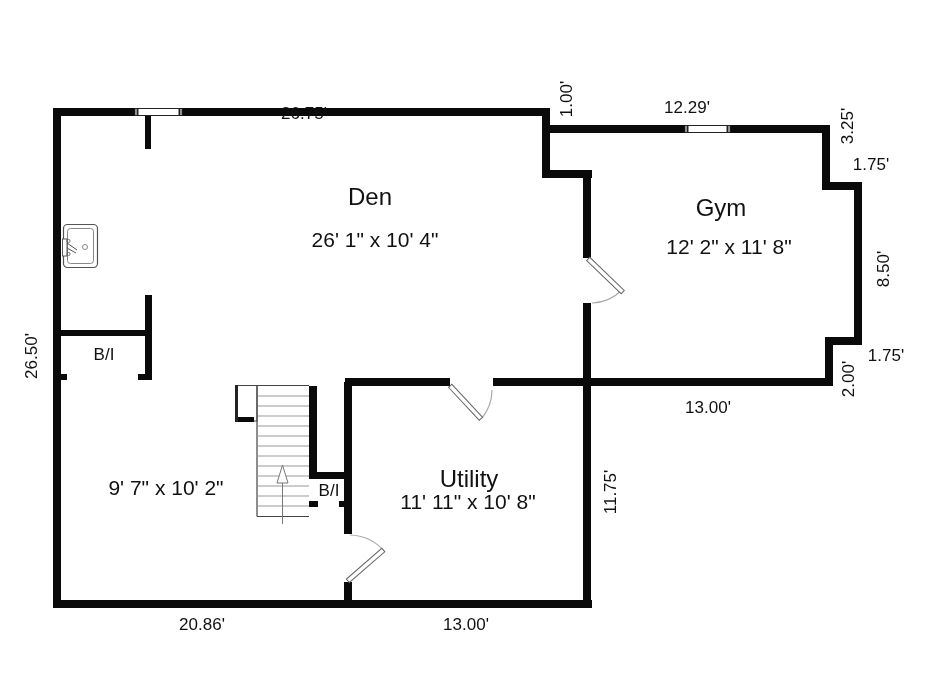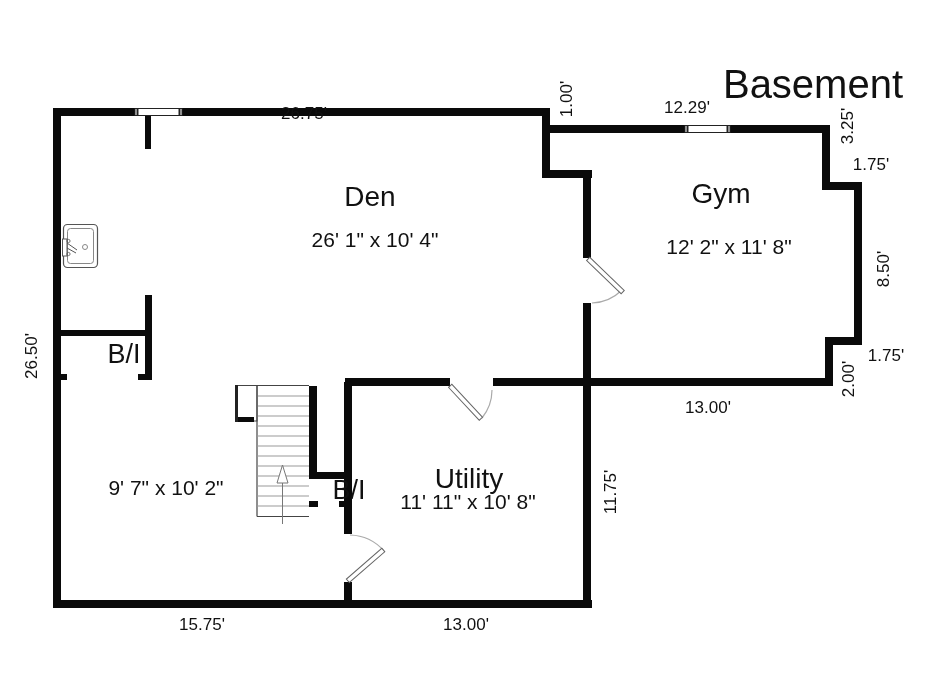--- a/index.html
+++ b/index.html
@@ -7,23 +7,23 @@
     position:relative;width:930px;height:697px;background:#ffffff;overflow:hidden;
     font-family:"Liberation Sans", sans-serif;color:#111;
   }
   svg{position:absolute;left:0;top:0;}
   .lbl{
     position:absolute;white-space:nowrap;color:#111;
     transform:translate(-50%,-50%);line-height:1;
   }
   .lbl.rot{transform:translate(-50%,-50%) rotate(-90deg);}
   .title{font-size:40px;letter-spacing:0px;}
-  .room-name{font-size:28px;}
+  .room-name{font-size:24px;}
   .room-dims{font-size:21px;}
-  .bi{font-size:27px;margin-left:20px;}
+  .bi{font-size:17px;}
   .dim{font-size:17px;}
 </style>
 </head>
 <body>
 
 <div class="canvas">
 
   <svg width="930" height="697" viewBox="0 0 930 697">
 
     <g fill="#0a0a0a">
@@ -106,26 +106,25 @@
       <rect x="63.5" y="224.5" width="34" height="43" rx="4" fill="#ffffff" stroke="#555" stroke-width="1.2"></rect>
       <rect x="67.5" y="228.5" width="26" height="35" rx="3" fill="none" stroke="#888" stroke-width="1"></rect>
       <circle cx="85" cy="247" r="2.5" fill="none" stroke="#888" stroke-width="1"></circle>
       <rect x="62.5" y="239" width="4.5" height="17" fill="#ffffff" stroke="#555" stroke-width="1"></rect>
       <path d="M 67 243 L 77 250 M 67 248 L 76 253" fill="none" stroke="#555" stroke-width="1"></path>
       <circle cx="68.5" cy="241" r="1.6" fill="none" stroke="#555" stroke-width="0.8"></circle>
       <circle cx="68.5" cy="254" r="1.6" fill="none" stroke="#555" stroke-width="0.8"></circle>
     </g>
   </svg>
 
-  <div class="lbl title" style="left:813px;top:84px;">Basement</div>
 
   <div class="lbl room-name" style="left:370px;top:197px;">Den</div>
   <div class="lbl room-dims" style="left:375px;top:239px;">26' 1" x 10' 4"</div>
 
-  <div class="lbl room-name" style="left:721px;top:194px;">Gym</div>
+  <div class="lbl room-name" style="left:721px;top:208px;">Gym</div>
   <div class="lbl room-dims" style="left:729px;top:246px;">12' 2" x 11' 8"</div>
 
   <div class="lbl room-name" style="left:469px;top:479px;">Utility</div>
   <div class="lbl room-dims" style="left:468px;top:501px;">11' 11" x 10' 8"</div>
 
   <div class="lbl room-dims" style="left:166px;top:487px;">9' 7" x 10' 2"</div>
 
   <div class="lbl bi" style="left:104px;top:354px;">B/I</div>
   <div class="lbl bi" style="left:329px;top:490px;">B/I</div>
 
@@ -133,16 +132,16 @@
   <div class="lbl dim" style="left:687px;top:107px;">12.29'</div>
   <div class="lbl dim rot" style="left:566px;top:99px;">1.00'</div>
   <div class="lbl dim rot" style="left:847px;top:126px;">3.25'</div>
   <div class="lbl dim" style="left:871px;top:164px;">1.75'</div>
   <div class="lbl dim rot" style="left:883px;top:269px;">8.50'</div>
   <div class="lbl dim" style="left:886px;top:355px;">1.75'</div>
   <div class="lbl dim rot" style="left:848px;top:379px;">2.00'</div>
   <div class="lbl dim" style="left:708px;top:407px;">13.00'</div>
   <div class="lbl dim rot" style="left:610px;top:492px;">11.75'</div>
   <div class="lbl dim rot" style="left:31px;top:356px;">26.50'</div>
-  <div class="lbl dim" style="left:202px;top:624px;">15.75'</div>
+  <div class="lbl dim" style="left:202px;top:624px;">20.86'</div>
   <div class="lbl dim" style="left:466px;top:624px;">13.00'</div>
 
 </div>
 
 </body></html>

